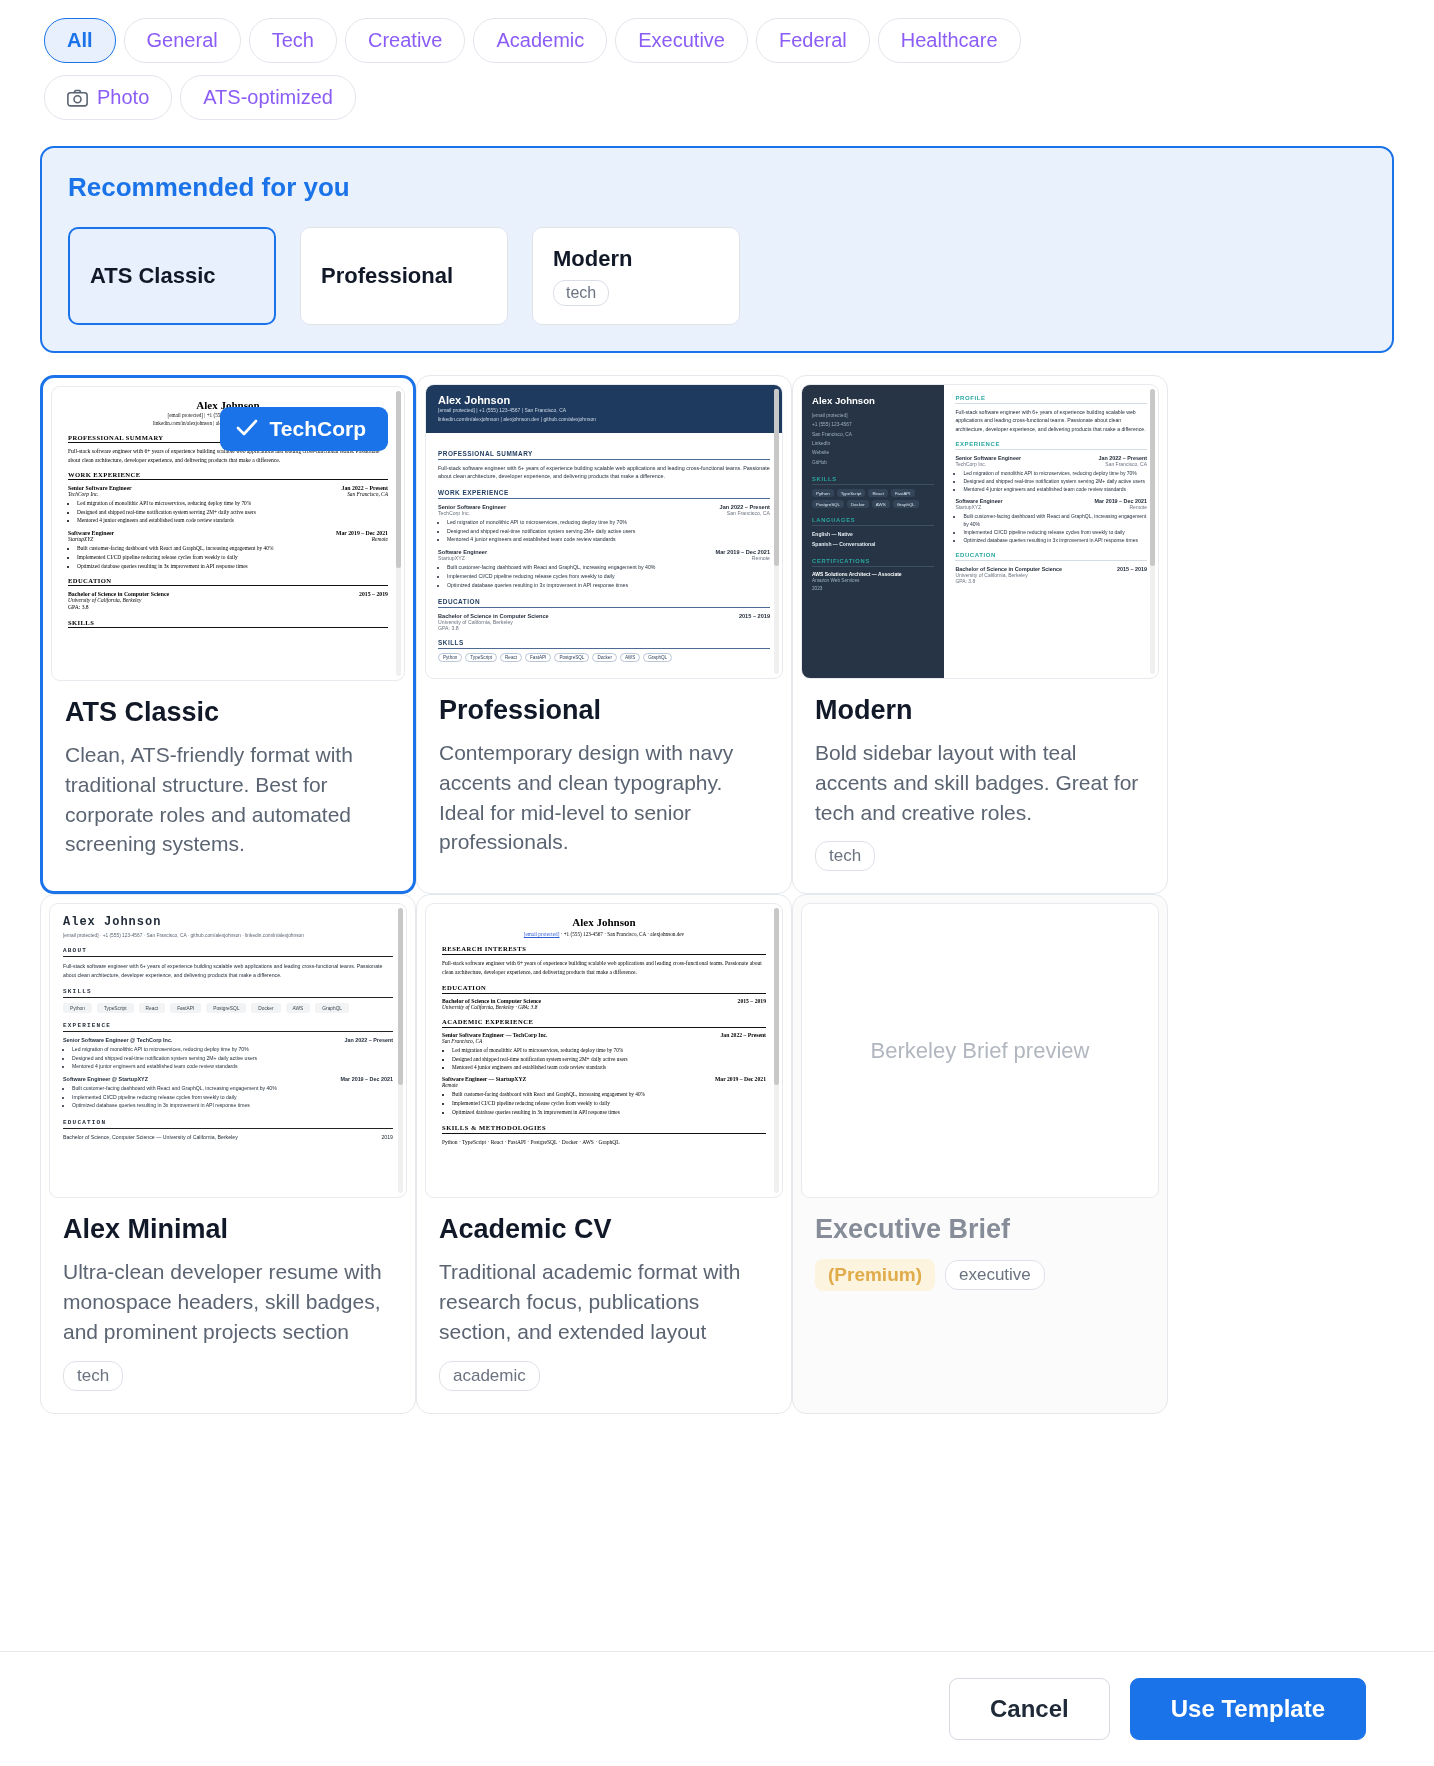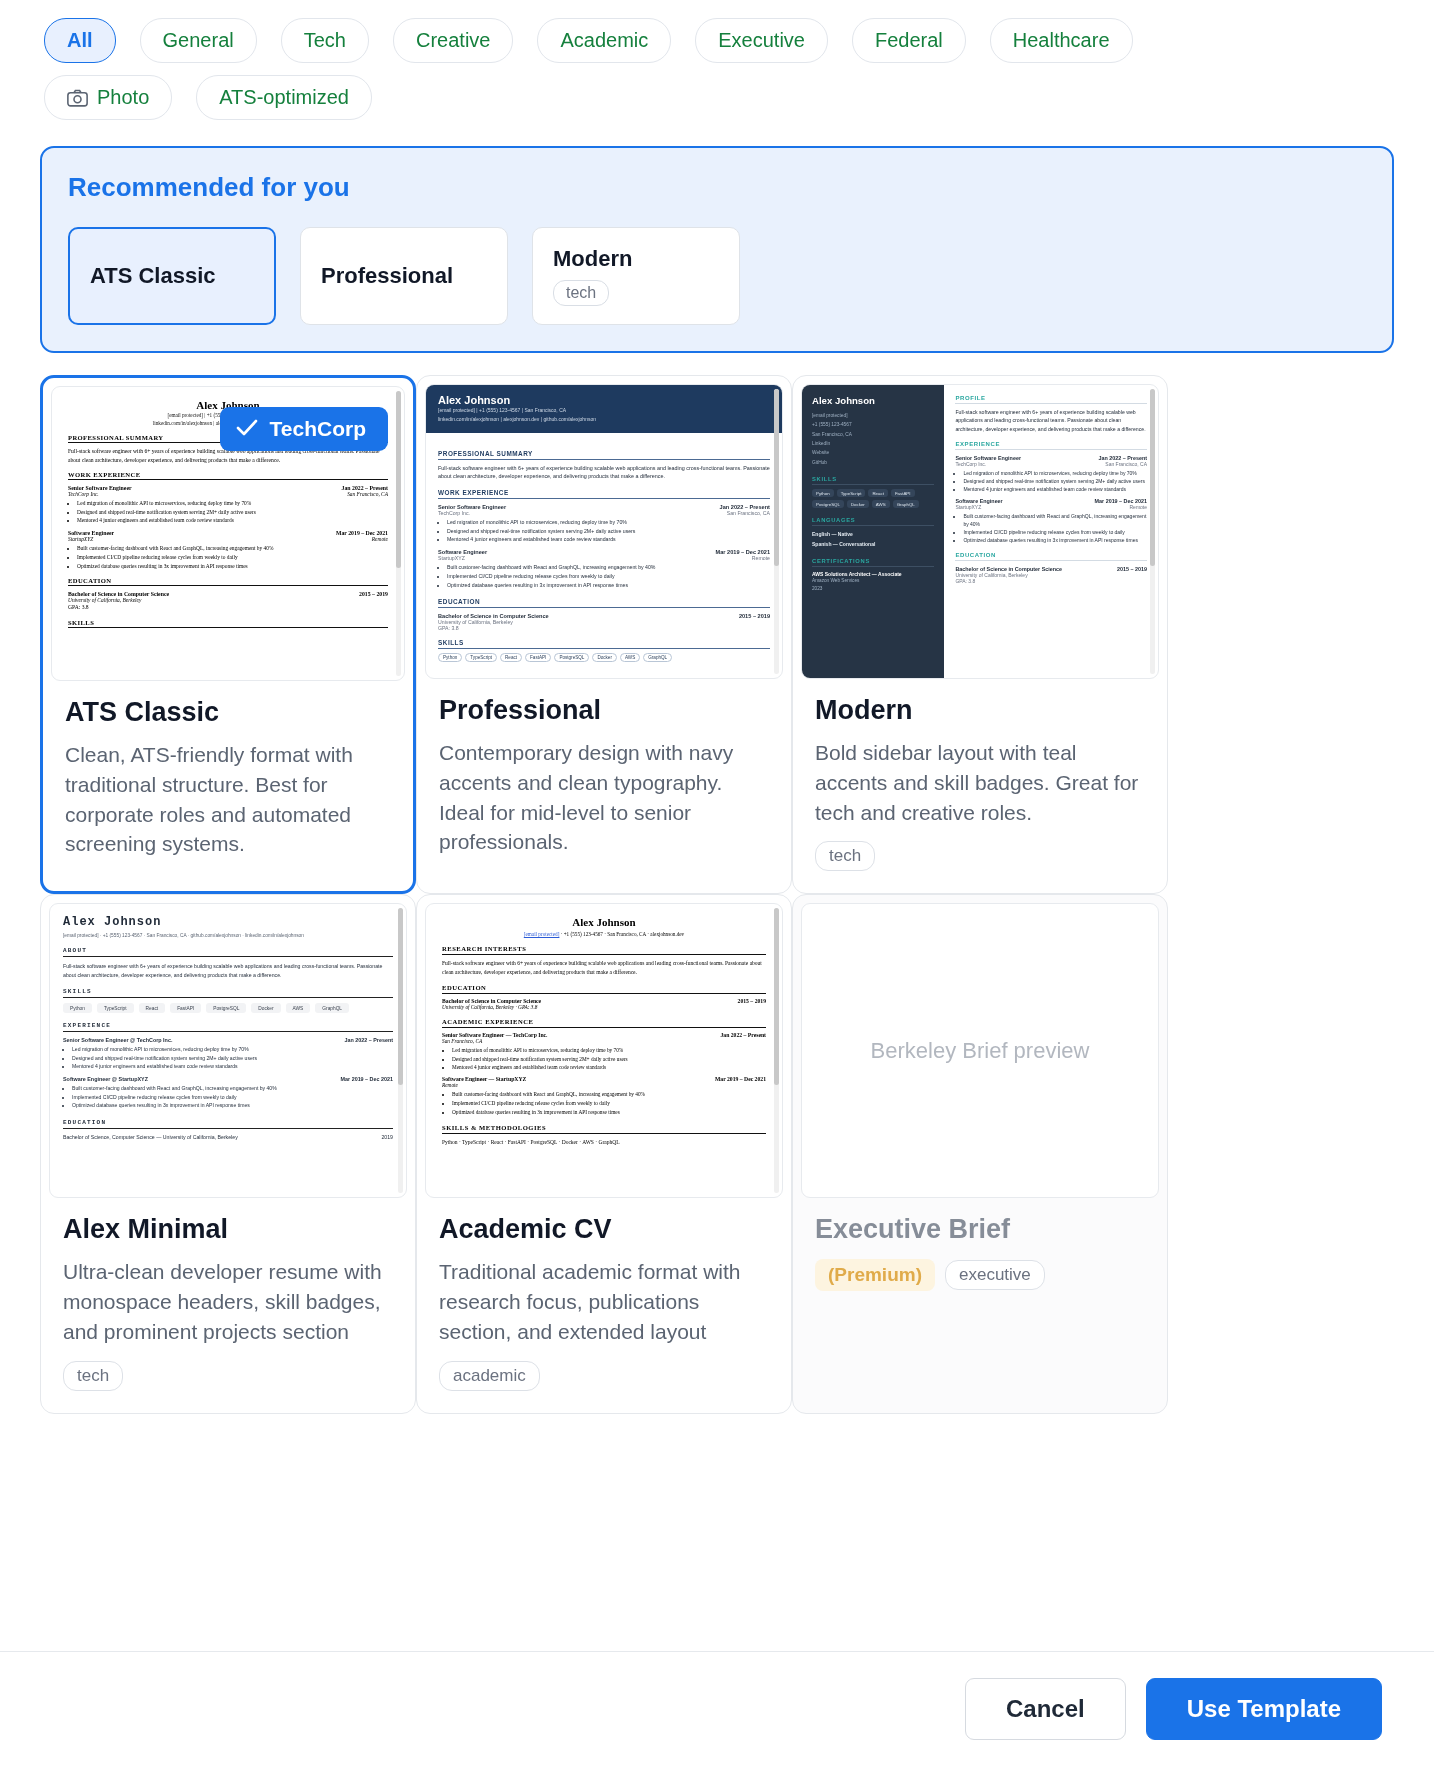--- a/index.html
+++ b/index.html
@@ -7,28 +7,28 @@
     width: 1434px;
     height: 1766px;
     background: #ffffff;
     font-family: "Liberation Sans", sans-serif;
     color: #1f2937;
     overflow: hidden;
   }
 
   
   .filter-bar { padding: 18px 44px 0 44px; }
-  .chip-row { display: flex; flex-wrap: wrap; gap: 24px; margin-bottom: 12px; }
+  .chip-row { display: flex; flex-wrap: wrap; gap: 8px; margin-bottom: 12px; }
   .chip {
     border: 1.5px solid #e2e6ec;
     background: #fff;
     border-radius: 22px;
     padding: 10px 22px;
     font-size: 20px;
-    color: #15803d;
+    color: #8b5cf6;
     line-height: 1.15;
     display: flex;
     align-items: center;
     gap: 9px;
     white-space: nowrap;
   }
   .chip.active {
     border-color: #1a73e8;
     background: #e8f0fe;
     color: #1a73e8;
@@ -139,21 +139,21 @@
   }
   .premium {
     background: #fdf4e0; color: #e0ab4a; border-radius: 8px;
     padding: 5px 13px; font-size: 19px; font-weight: bold;
   }
 
   
   .footer {
     position: absolute; left: 0; right: 0; bottom: 0;
     border-top: 1.5px solid #e6e9ed;
-    padding: 26px 52px;
+    padding: 26px 68px;
     display: flex; justify-content: flex-end; gap: 20px;
     background: #fff;
   }
   .btn {
     font-size: 24px; font-weight: bold; border-radius: 9px;
     padding: 16px 40px; cursor: pointer;
   }
   .btn-cancel { background: #fff; border: 1.5px solid #d6dae0; color: #1f2937; }
   .btn-primary { background: #1a73e8; border: 1.5px solid #1a73e8; color: #fff; }
 

